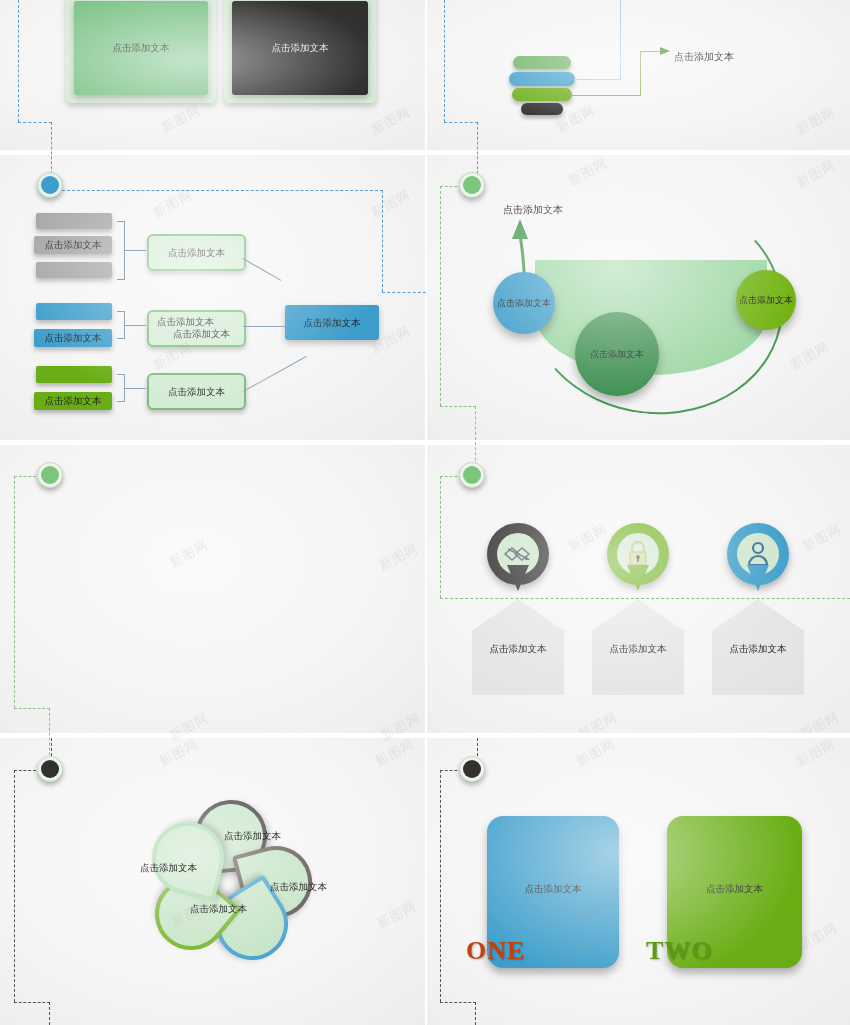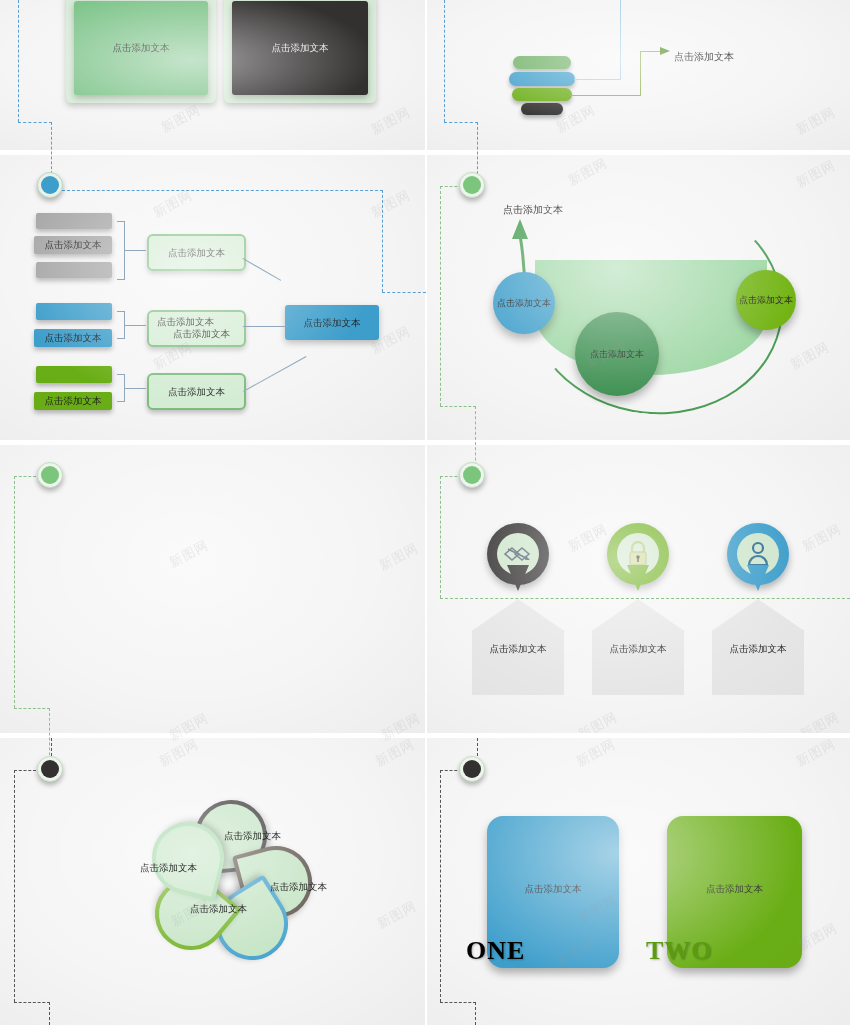--- a/index.html
+++ b/index.html
@@ -393,21 +393,21 @@
   <div class="guide g-v" style="left:14px;top:770px;height:232px;border-color:#555555;"></div>
   <div class="guide g-h" style="left:14px;top:1002px;width:36px;border-color:#555555;"></div>
   <div class="guide g-v" style="left:49px;top:1002px;height:23px;border-color:#555555;"></div>
   <div class="guide g-v" style="left:51px;top:738px;height:18px;border-color:#555555;"></div>
 
   <div class="panel p-br">
 
     <div class="bigsq" style="left:60px;top:78px;width:132px;height:152px;background:#3d9ecb;">
       <div class="t cn">点击添加文本</div>
     </div>
-    <div class="numlbl" style="left:39px;top:198px;color:#000000;">ONE</div>
+    <div class="numlbl" style="left:39px;top:198px;color:#c2410c;">ONE</div>
 
     <div class="bigsq" style="left:240px;top:78px;width:135px;height:152px;background:#6aae16;">
       <div class="t cn">点击添加文本</div>
     </div>
     <div class="numlbl" style="left:219px;top:198px;color:#5b9b12;">TWO</div>
 
     <span class="wm" style="left:148px;top:6px;">新图网</span>
     <span class="wm" style="left:368px;top:6px;">新图网</span>
     <span class="wm" style="left:150px;top:162px;">新图网</span>
     <span class="wm" style="left:370px;top:190px;">新图网</span>

